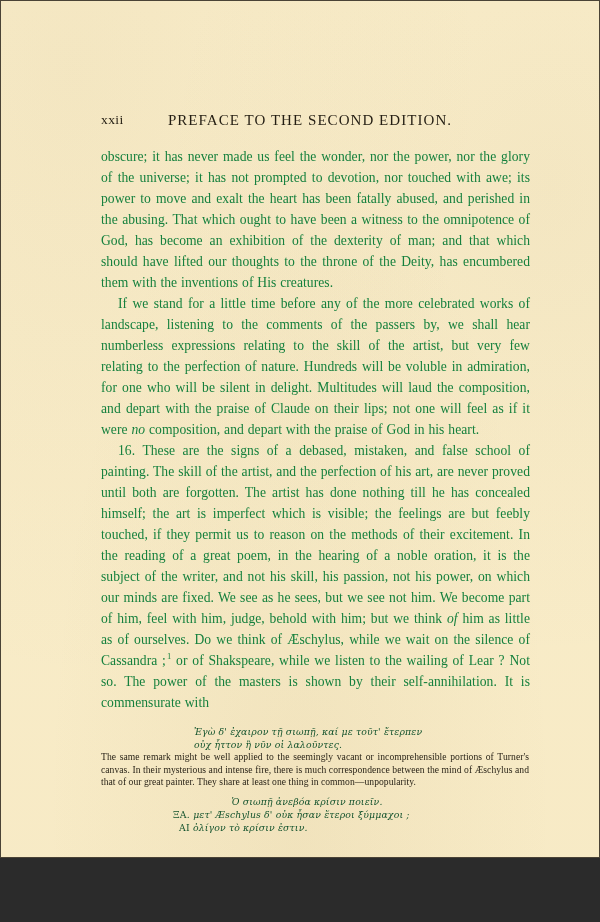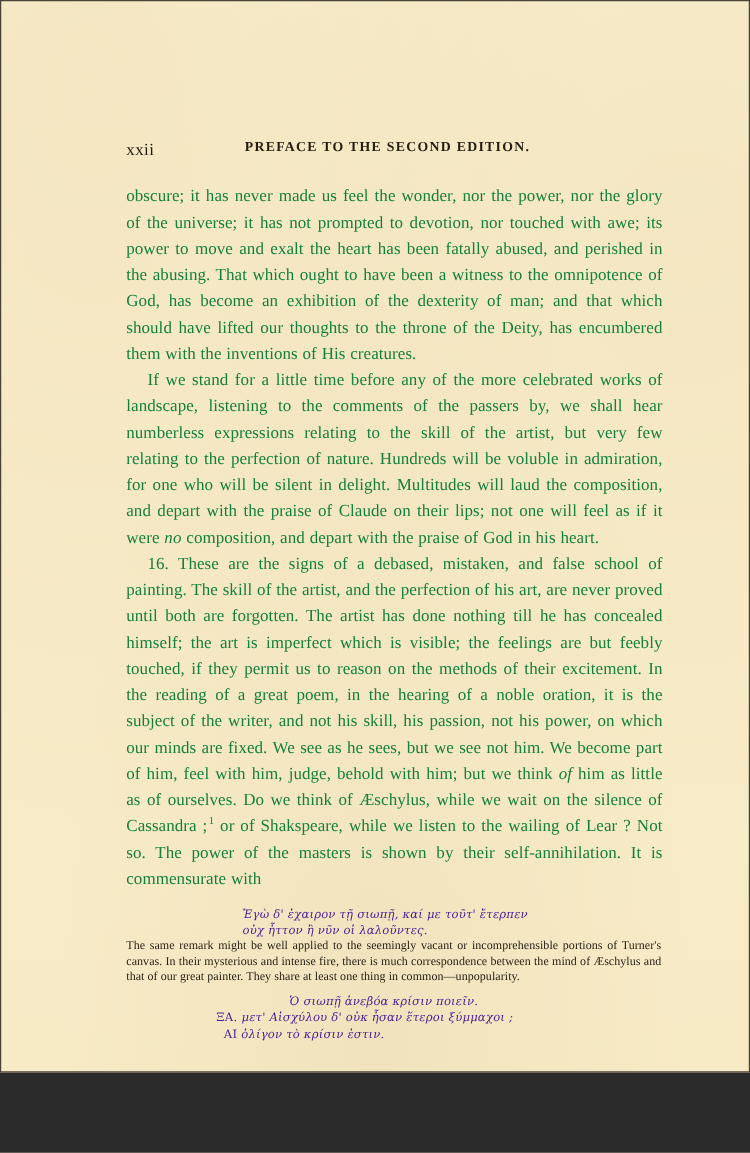--- a/index.html
+++ b/index.html
@@ -54,26 +54,25 @@
   .folio {
     position: absolute;
     left: 100px;
     top: 0;
     font-size: 13.5px;
     letter-spacing: .4px;
   }
   .runhead-title {
     display: block;
     text-align: center;
-    font-size: 11px;
+    font-size: 15px;
     letter-spacing: 1.05px;
     padding-left: 18px;
     text-transform: uppercase;
     color: #241e13;
-    font-weight: bold;
   }
 
   
   .body-block {
     margin: 18px 0 0 0;
     padding: 0 71px 0 100px;
     color: #15803d;
   }
   p.para {
     margin: 0;
@@ -111,21 +110,21 @@
   p.fn.first { text-indent: 14px; }
   p.fn sup.marker {
     font-size: 7.4px;
     vertical-align: super;
     line-height: 0;
     padding-right: 1.5px;
   }
 
   .greek-block {
     margin: 7px 0 0 0;
-    color: #4c1d95;
+    color: #14532d;
     font-family: "DejaVu Serif", "Liberation Serif", serif;
   }
   .greek-block.q1 { padding-left: 93px; }
   .greek-block.q2 { padding-left: 0; margin-top: 8px; }
 
   .gline {
     font-size: 9.3px;
     line-height: 12.6px;
     font-style: italic;
     letter-spacing: .15px;
@@ -168,19 +167,19 @@
 
       <div class="greek-block q1">
         <div class="gline">Ἐγὼ δ' ἐχαιρον τῇ σιωπῇ, καί με τοῦτ' ἔτερπεν</div>
         <div class="gline">οὐχ ἧττον ἢ νῦν οἱ λαλοῦντες.</div>
       </div>
 
       <p class="fn fn-prose">The same remark might be well applied to the seemingly vacant or incomprehensible portions of Turner's canvas.  In their mysterious and intense fire, there is much correspondence between the mind of Æschylus and that of our great painter.  They share at least one thing in common—unpopularity.</p>
 
       <div class="greek-block q2">
         <div class="gline centered"><span>Ὁ σιωπῇ ἀνεβόα κρίσιν ποιεῖν.</span></div>
-        <div class="gline sp2"><span class="spk">ΞΑ.</span><span>μετ' Αἰσχύλου δ' οὐκ ἦσαν ἕτεροι ξύμμαχοι ;</span></div>
+        <div class="gline sp2"><span class="spk">ΞΑ.</span><span>μετ' Æschylus δ' οὐκ ἦσαν ἕτεροι ξύμμαχοι ;</span></div>
         <div class="gline sp3"><span class="spk">ΑΙ</span><span>ὀλίγον τὸ κρίσιν ἐστιν.</span></div>
       </div>
 
     </div>
   </div>
 </div>
 
 </body></html>

